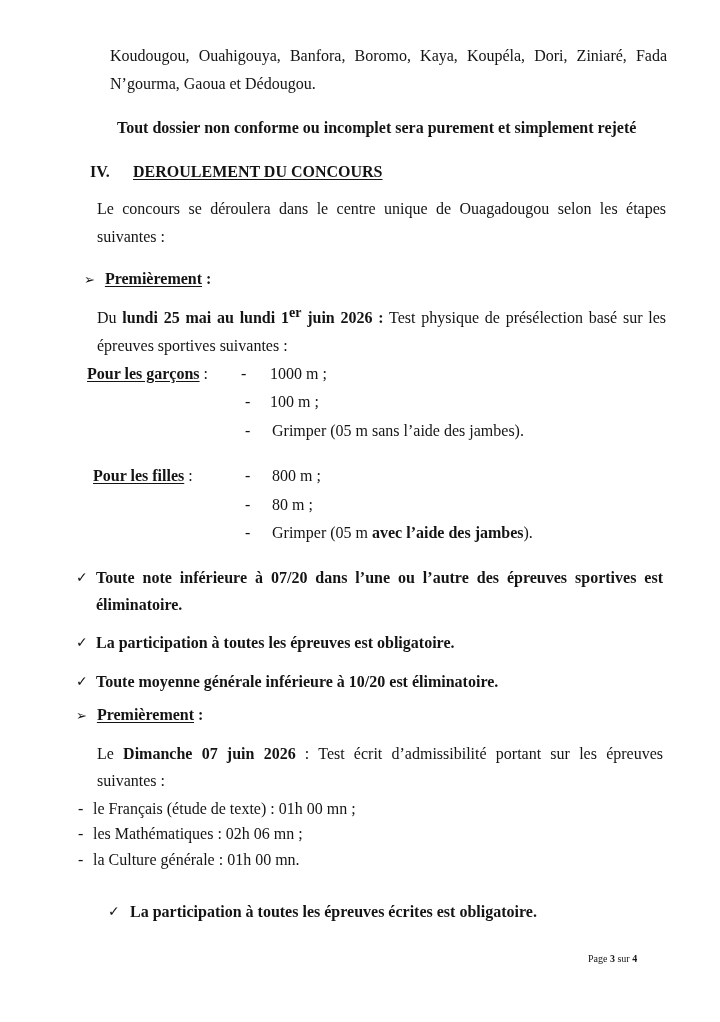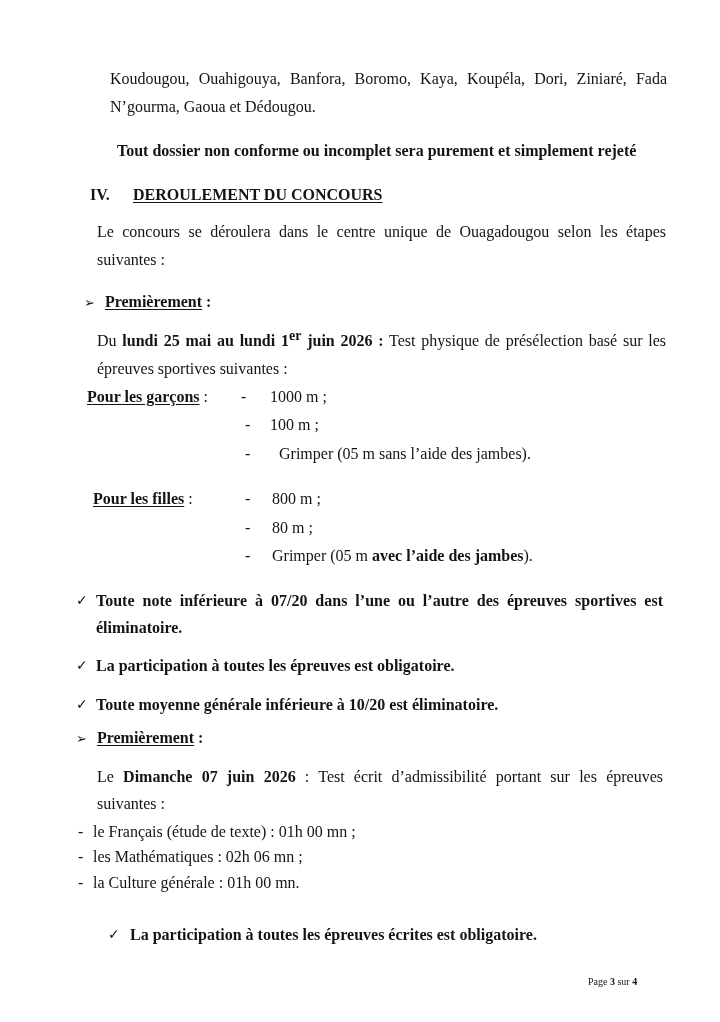--- a/index.html
+++ b/index.html
@@ -1,21 +1,21 @@
 <!DOCTYPE html>
 <html><head>
   <meta charset="utf-8">
   <style>
     html, body { margin: 0; padding: 0; background: #ffffff; }
     body {
       width: 720px; height: 1022px; position: relative; overflow: hidden;
       font-family: "Liberation Serif", "DejaVu Serif", serif;
       color: #141414; font-size: 16px;
     }
-    .abs { position: absolute; white-space: nowrap; margin-top: 23px; }
+    .abs { position: absolute; white-space: nowrap; }
     .b { font-weight: bold; }
     .u { text-decoration: underline; text-underline-offset: 2px; }
     .justify { text-align: justify; text-align-last: justify; }
     sup { font-size: 14px; vertical-align: 6px; line-height: 0; }
     .arrow { font-family: "DejaVu Sans", sans-serif; font-size: 13px; }
     .check { font-family: "DejaVu Sans", sans-serif; font-size: 14px; font-weight: bold; }
     .dash { display: inline-block; }
   </style>
 </head>
 <body>
@@ -48,21 +48,21 @@
   <div class="abs" style="left:241px; top:365px;">
     <span class="dash">-</span>
     <span style="position:absolute; left:29px;">1000 m ;</span>
   </div>
   <div class="abs" style="left:245px; top:393px;">
     <span class="dash">-</span>
     <span style="position:absolute; left:25px;">100 m ;</span>
   </div>
   <div class="abs" style="left:245px; top:422px;">
     <span class="dash">-</span>
-    <span style="position:absolute; left:34px;">Grimper (05 m sans l’aide des jambes).</span>
+    <span style="position:absolute; left:27px;">Grimper (05 m sans l’aide des jambes).</span>
   </div>
 
   <div class="abs" style="left:93px; top:467px;">
     <span class="b u">Pour les filles</span><span> :</span>
   </div>
   <div class="abs" style="left:245px; top:467px;">
     <span class="dash">-</span>
     <span style="position:absolute; left:27px;">800 m ;</span>
   </div>
   <div class="abs" style="left:245px; top:496px;">

